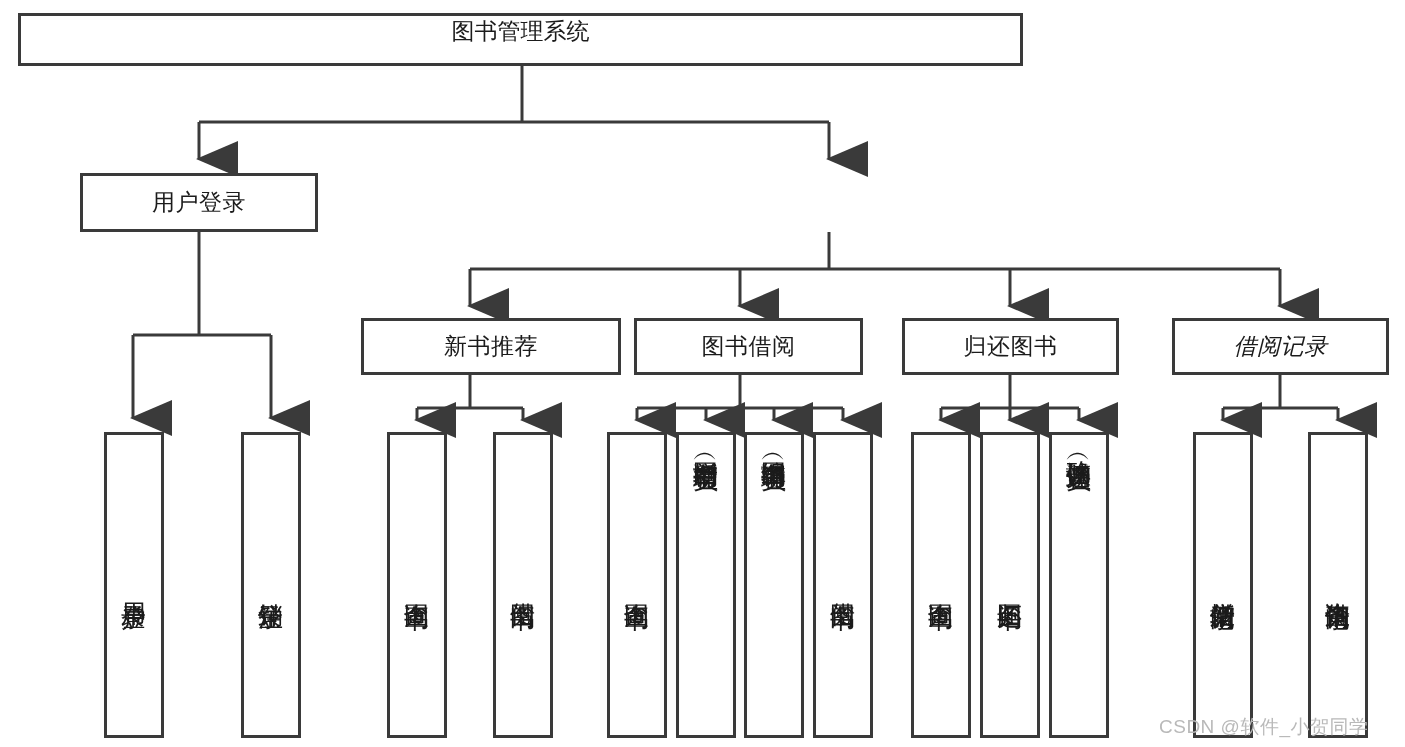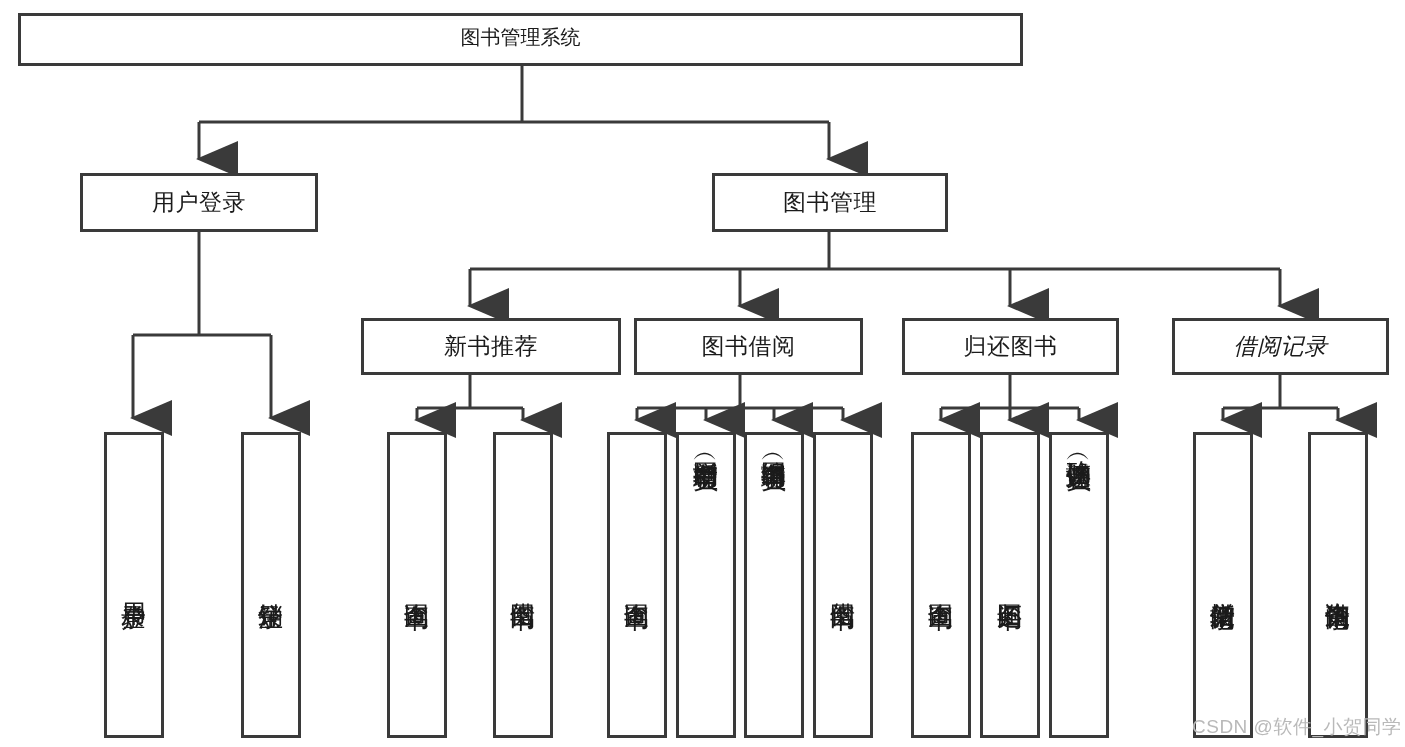--- a/index.html
+++ b/index.html
@@ -34,23 +34,22 @@
     align-items: center;
     justify-content: center;
     color: #1b1b1b;
   }
   .node.horiz {
     font-size: 23px;
     line-height: 1.2;
     letter-spacing: 0.5px;
   }
   .node.root {
-    font-size: 20px;
+    font-size: 23px;
     align-items: flex-start;
-    padding-top: 8px;
   }
   .node.vert {
     writing-mode: vertical-rl;
     text-orientation: upright;
     font-size: 25px;
     line-height: 1.12;
     letter-spacing: 1px;
     align-items: center;
     justify-content: center;
     padding: 6px 0;
@@ -119,21 +118,20 @@
       <path d="M 1280 375 L 1280 408"></path>
       <path d="M 1223 408 L 1338 408"></path>
       <path d="M 1223 408 L 1223 420" marker-end="url(#arrow)"></path>
       <path d="M 1338 408 L 1338 420" marker-end="url(#arrow)"></path>
     </g>
   </svg>
 
   <div class="node root" style="left:18px; top:13px; width:1005px; height:53px;">图书管理系统</div>
 
   <div class="node horiz" style="left:80px; top:173px; width:238px; height:59px;">用户登录</div>
-  <div class="node horiz" style="left:712px; top:173px; width:236px; height:59px;">图书管理</div>
 
   <div class="node horiz" style="left:361px; top:318px; width:260px; height:57px;">新书推荐</div>
   <div class="node horiz" style="left:634px; top:318px; width:229px; height:57px;">图书借阅</div>
   <div class="node horiz" style="left:902px; top:318px; width:217px; height:57px;">归还图书</div>
   <div class="node horiz" style="left:1172px; top:318px; width:217px; height:57px;font-style:italic;">借阅记录</div>
 
   <div class="node vert" style="left:104px; top:432px; width:60px; height:306px;">用户登录</div>
   <div class="node vert" style="left:241px; top:432px; width:60px; height:306px;">注销登录</div>
 
   <div class="node vert" style="left:387px; top:432px; width:60px; height:306px;">查询图书</div>
@@ -144,15 +142,15 @@
   <div class="node vert topalign" style="left:744px; top:432px; width:60px; height:306px;">编辑图书（管理员）</div>
   <div class="node vert" style="left:813px; top:432px; width:60px; height:306px;">借阅图书</div>
 
   <div class="node vert" style="left:911px; top:432px; width:60px; height:306px;">查询图书</div>
   <div class="node vert" style="left:980px; top:432px; width:60px; height:306px;">归还图书</div>
   <div class="node vert topalign" style="left:1049px; top:432px; width:60px; height:306px;">确认归还（管理员）</div>
 
   <div class="node vert" style="left:1193px; top:432px; width:60px; height:306px;">新增借阅记录</div>
   <div class="node vert" style="left:1308px; top:432px; width:60px; height:306px;">查询借阅记录</div>
 
-  <div class="watermark" style="left:1192px; top:714px;">CSDN @软件_小贺同学</div>
+  <div class="watermark" style="left:1159px; top:714px;">CSDN @软件_小贺同学</div>
 
 </div>
 
 </body></html>

